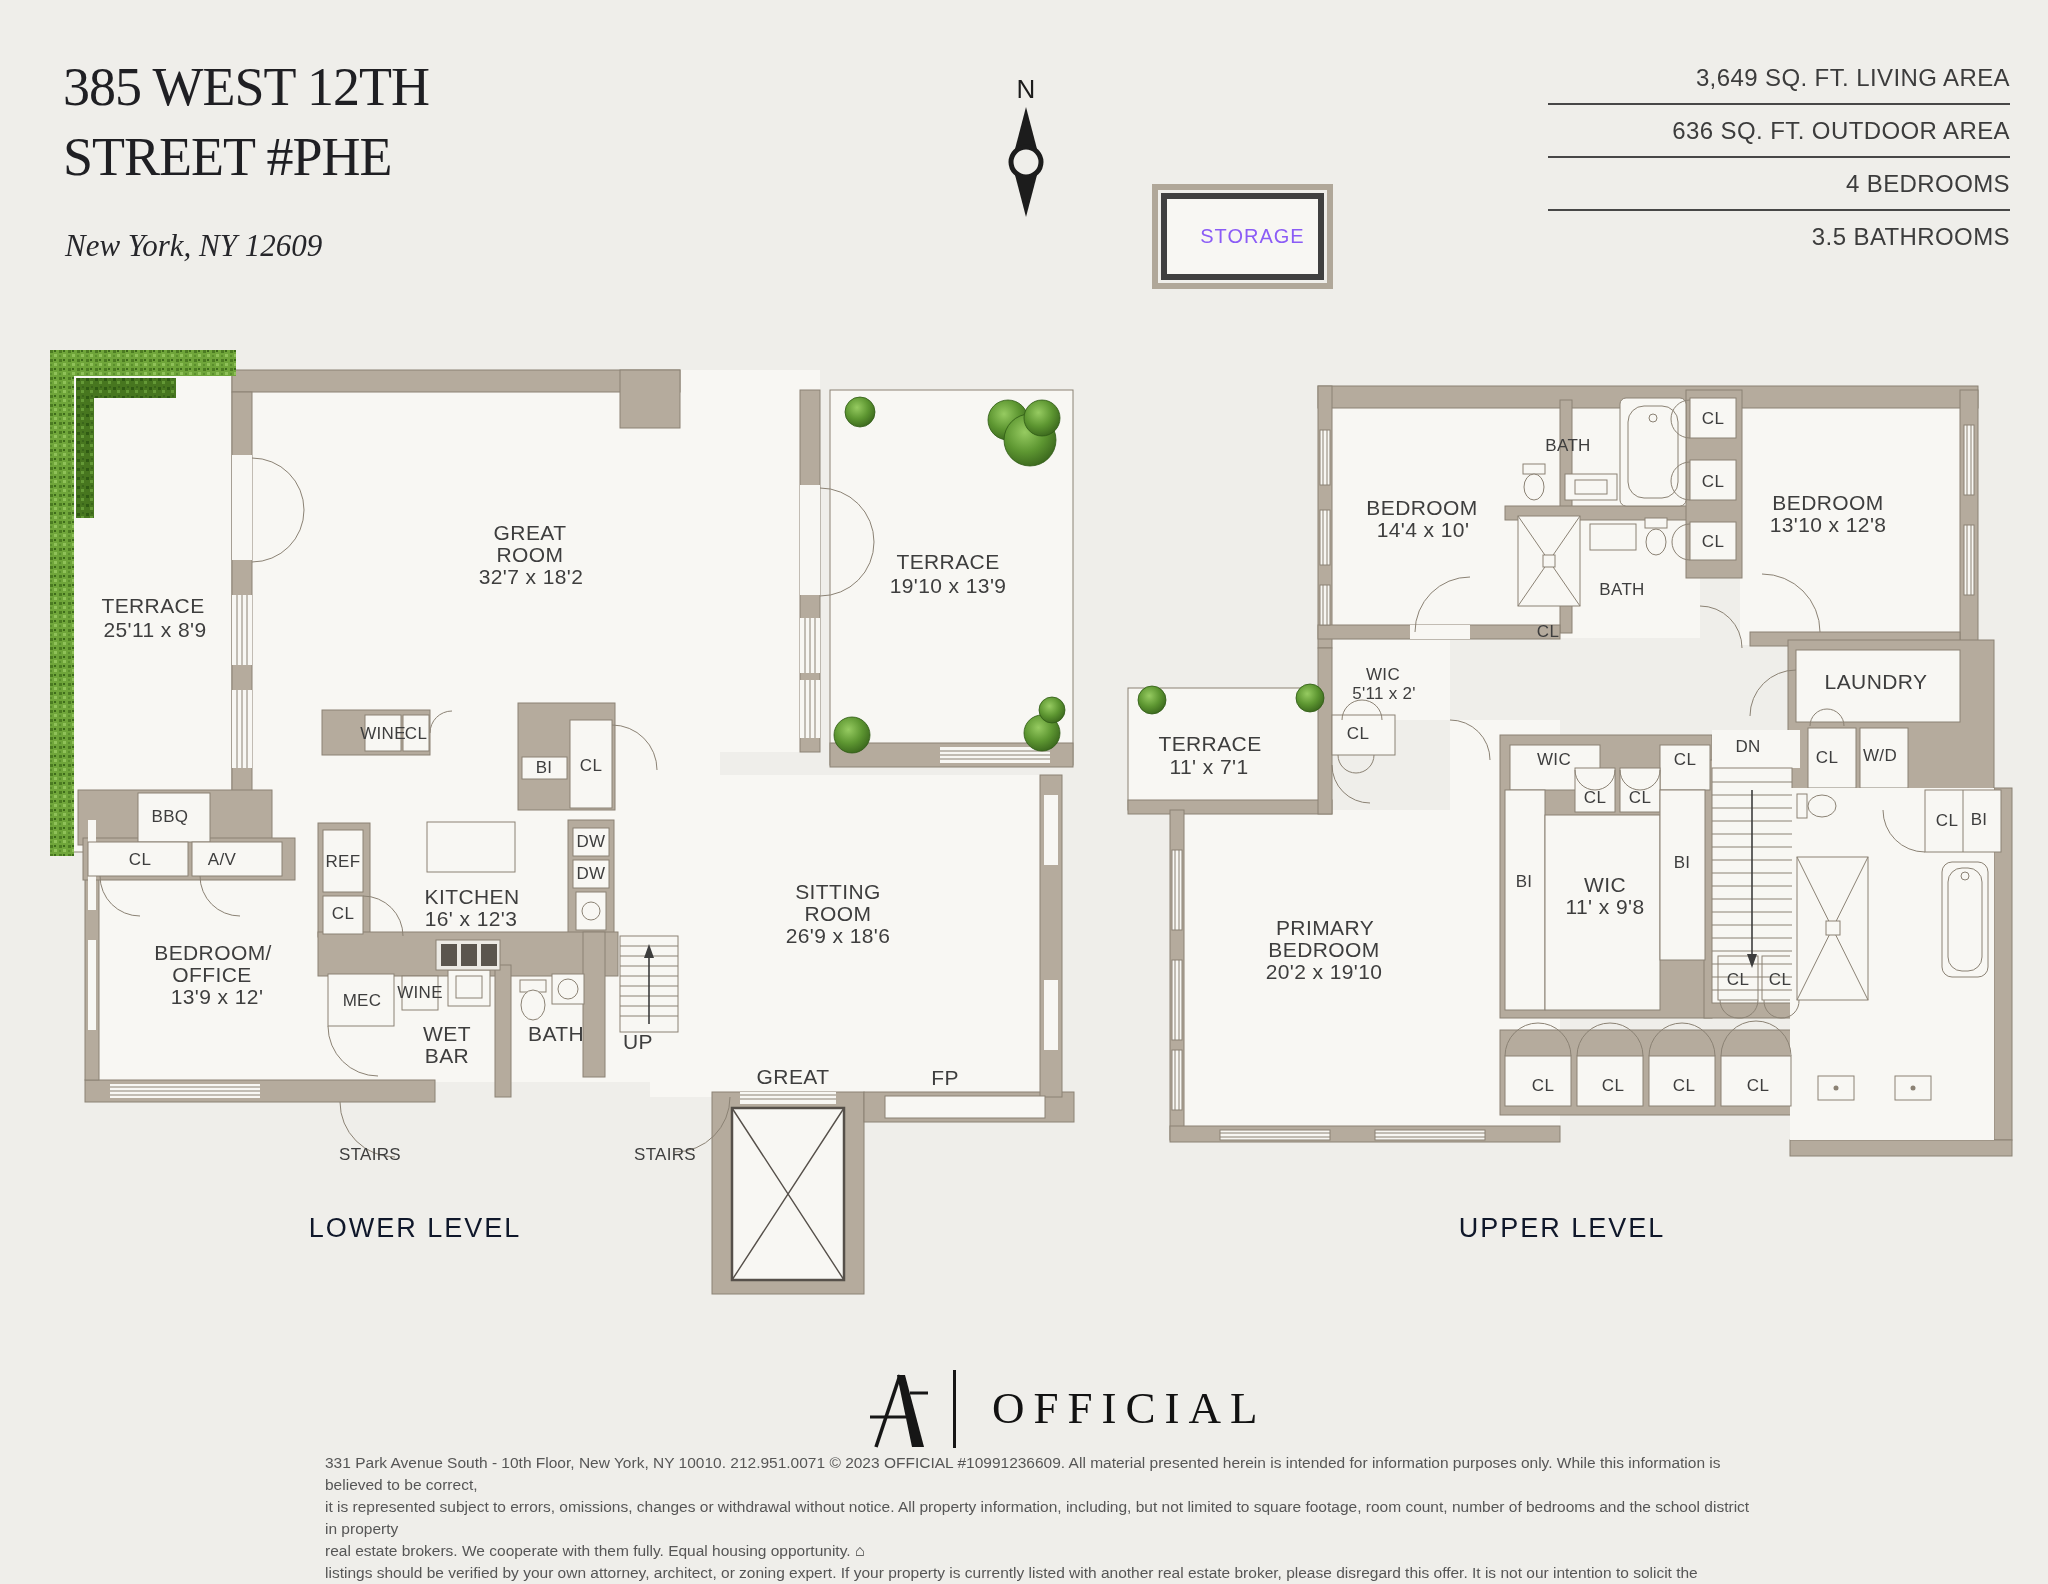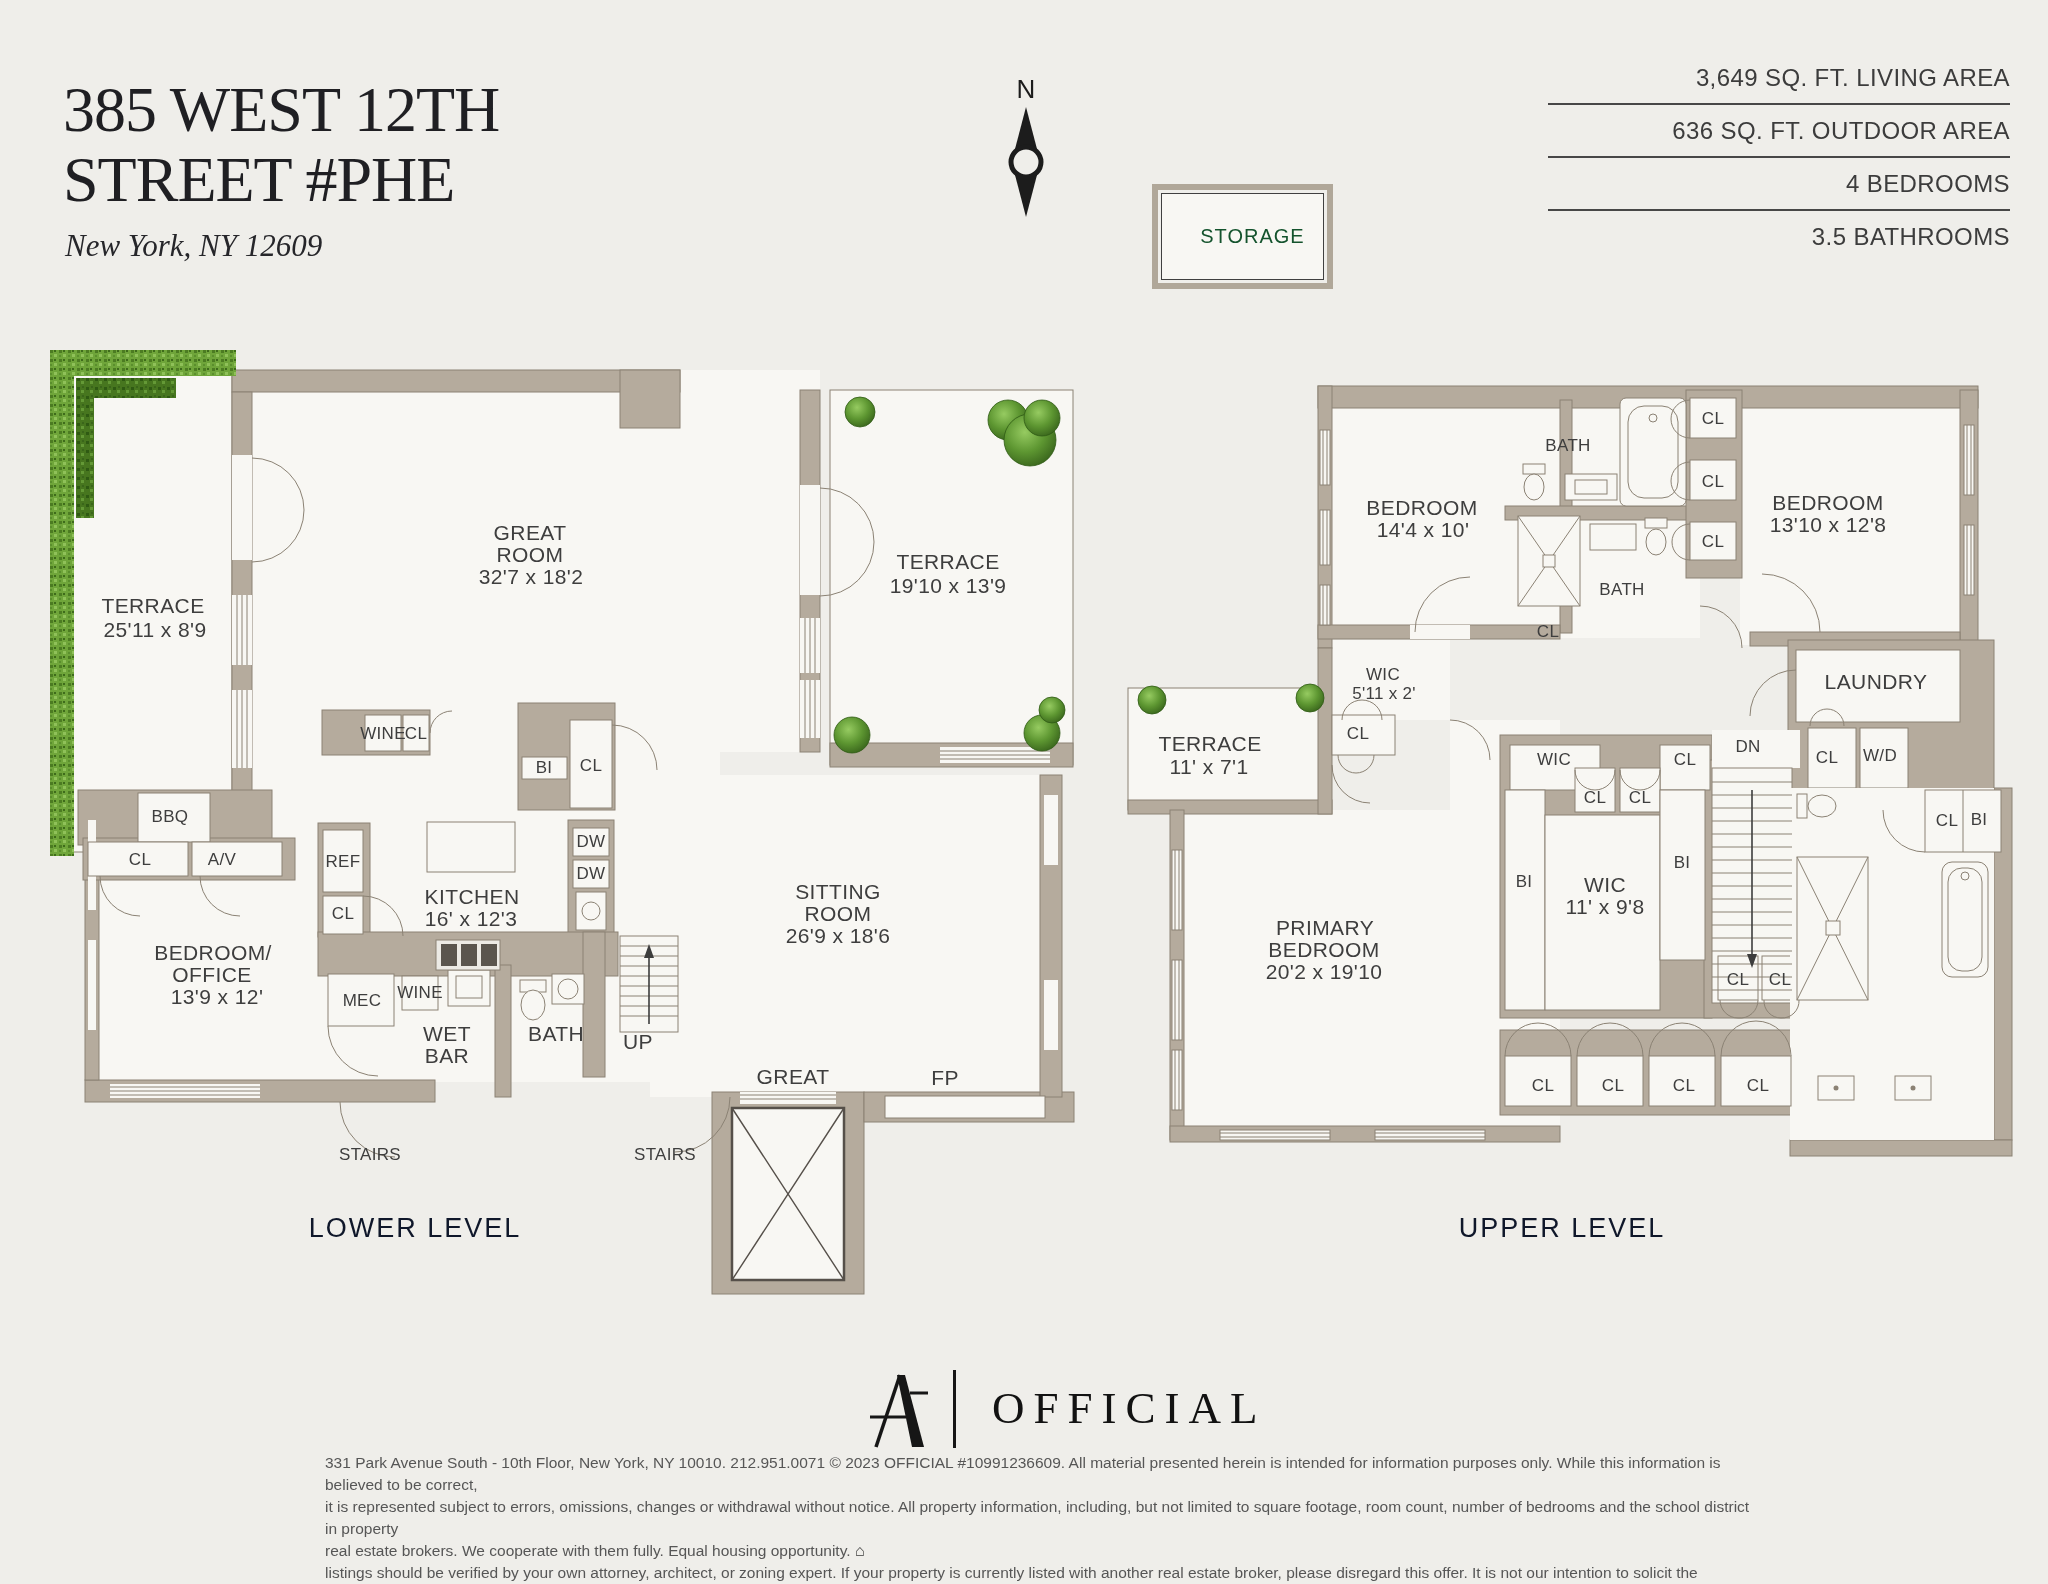--- a/index.html
+++ b/index.html
@@ -1,29 +1,29 @@
 <!DOCTYPE html>
 <html><head>
 <meta charset="utf-8">
 <style>
   html,body{margin:0;padding:0;background:#efeeea;}
   .page{position:relative;width:2048px;height:1584px;background:#efeeea;overflow:hidden;
         font-family:"Liberation Sans",sans-serif;color:#3d3d3d;}
   
   .title{position:absolute;left:63px;top:52px;font-family:"Liberation Serif",serif;
-         font-size:64px;line-height:70px;color:#1f1f23;letter-spacing:-1px;margin-top:23px;}
+         font-size:54px;line-height:70px;color:#1f1f23;letter-spacing:-1px;}
   .subtitle{position:absolute;left:65px;top:228px;font-family:"Liberation Serif",serif;
             font-style:italic;font-size:31px;color:#26262a;}
   .compass{position:absolute;left:1000px;top:74px;width:52px;text-align:center;}
   .compass-n{font-size:26px;color:#1c1c1c;}
   .storage{position:absolute;left:1152px;top:184px;width:181px;height:105px;
            border:6px solid #b0a799;background:#efeeea;box-sizing:border-box;}
-  .storage-inner{position:absolute;inset:3px;border:1px solid #404040;background:#f8f7f3;
+  .storage-inner{position:absolute;inset:3px;border:6px solid #404040;background:#f8f7f3;
                  display:flex;align-items:center;justify-content:center;font-size:20px;
-                 letter-spacing:1px;color:#14532d;padding-left:20px;}
+                 letter-spacing:1px;color:#8b5cf6;padding-left:20px;}
   .stats{position:absolute;right:38px;top:52px;width:462px;}
   .stat-row{height:51px;display:flex;align-items:center;justify-content:flex-end;
             font-size:24px;letter-spacing:.4px;color:#3c3c3c;}
   .stat-row.rule{border-bottom:2px solid #474747;}
   
   .plan{position:absolute;}
   .plan-lower{left:40px;top:340px;width:1070px;height:1000px;}
   .plan-upper{left:1120px;top:370px;width:928px;height:810px;}
   .plan svg{position:absolute;left:0;top:0;}
   .lbl{position:absolute;transform:translate(-50%,-50%);font-size:21px;line-height:1.05;

